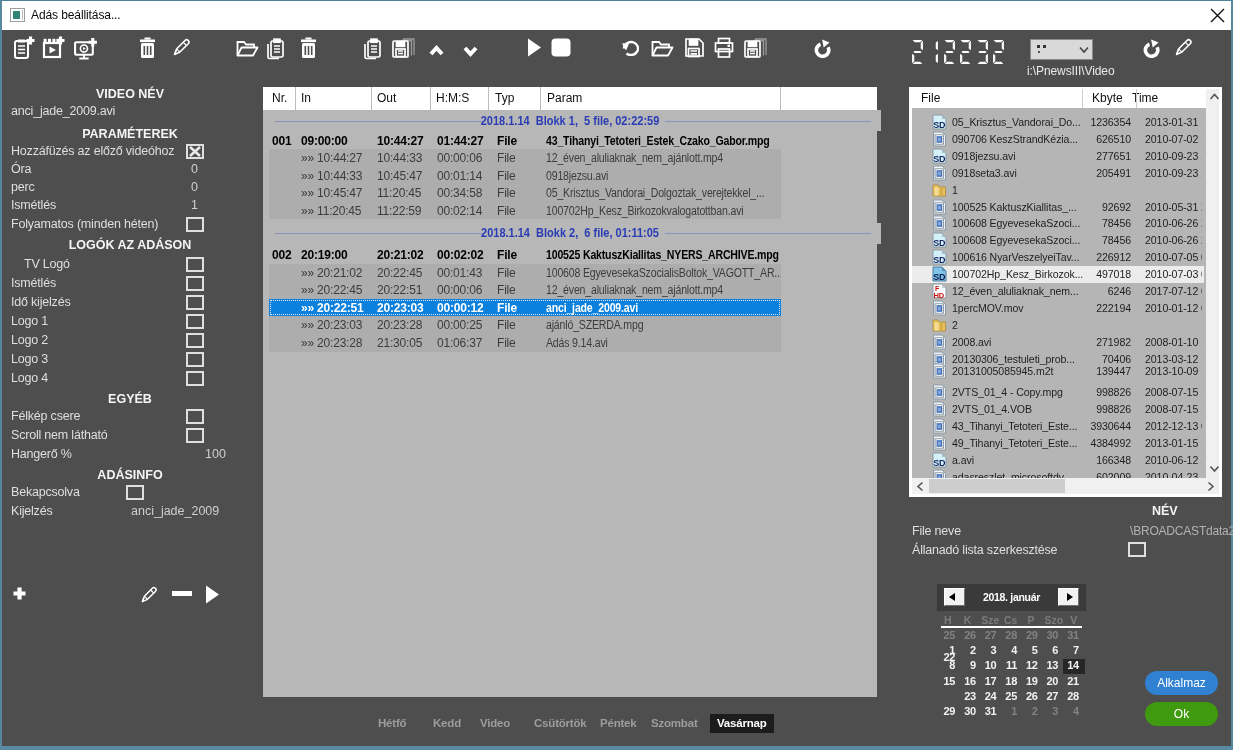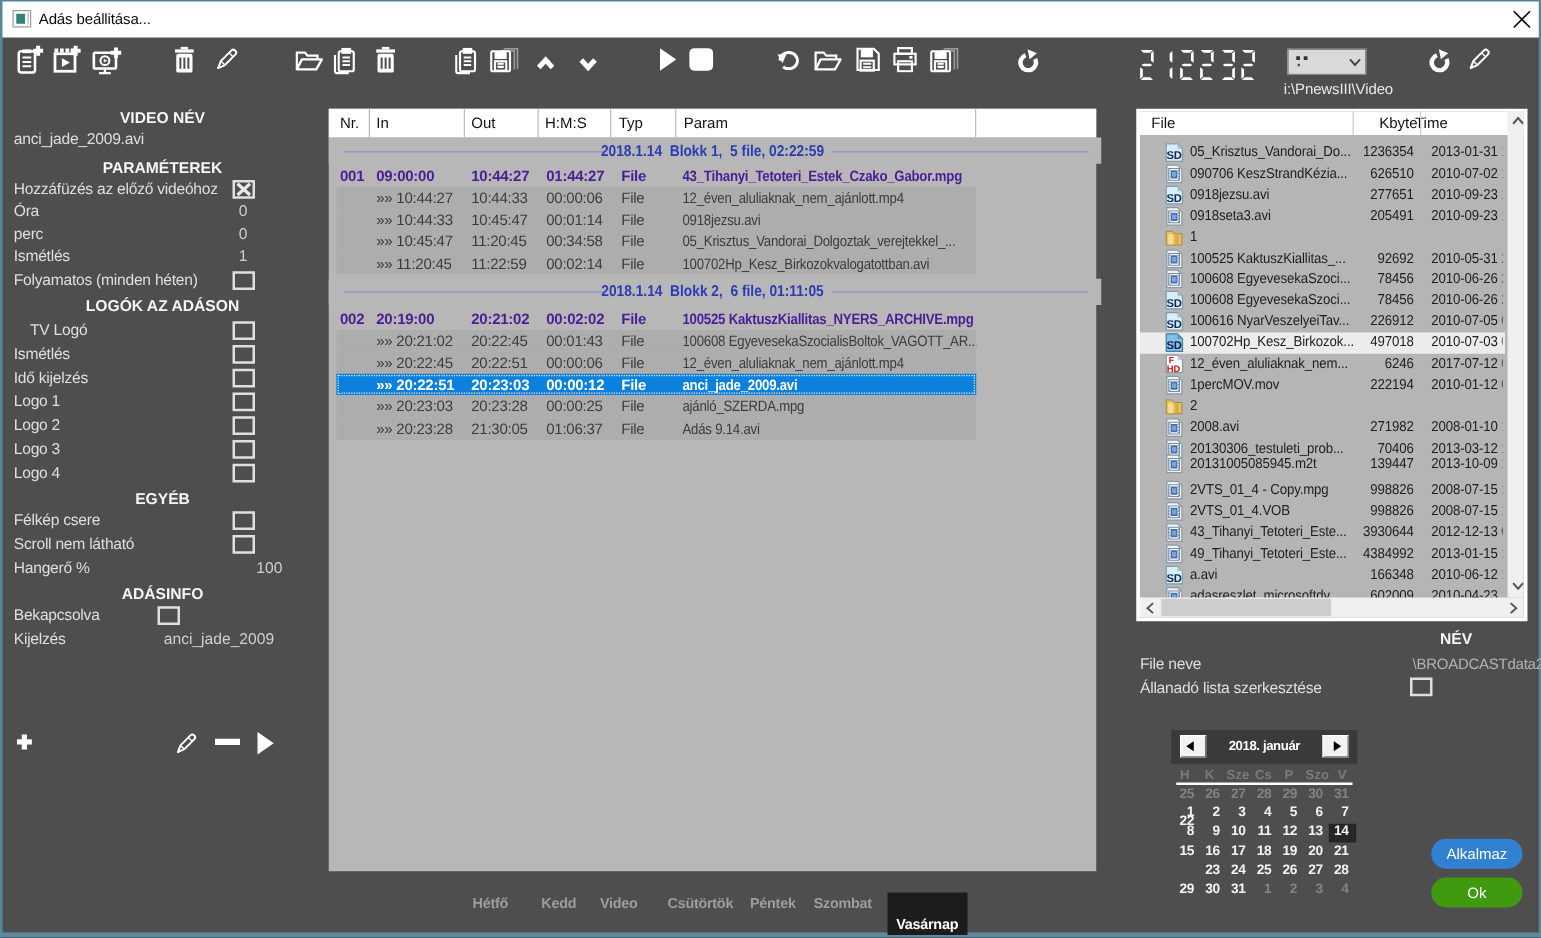--- a/index.html
+++ b/index.html
@@ -21,21 +21,21 @@
 .cb { width:18px; height:15px; border:2px solid #dfdfdf; position:absolute; }
 
 #table { left:263px; top:87px; width:614px; height:610px; background:#b7b7b7; }
 #thead { position:absolute; left:0; top:0; width:614px; height:23px; background:#ffffff; }
 .thl { position:absolute; top:0; width:1px; height:23px; background:#bdbdbd; }
 .thx { position:absolute; top:4px; font-size:12px; color:#111; line-height:15px; }
 .trow { position:absolute; left:6px; width:512px; height:17.6px; font-size:12px; letter-spacing:-0.2px; color:#3c3c3c; overflow:hidden; }
 .trow.alt { background:#adadad; }
 .trow span { position:absolute; top:2px; line-height:14px; white-space:nowrap; }
 .trow span.par { transform:scaleX(0.88); transform-origin:0 50%; }
-.trow.main { font-weight:bold; color:#4c1d95; }
+.trow.main { font-weight:bold; color:#000000; }
 .blkhead { position:absolute; width:614px; height:20px; text-align:center; color:#2a3cb4; font-size:12.5px; font-weight:bold; line-height:20px; transform:scaleX(0.88); }
 .blkline { position:absolute; height:1px; background:#8b92c4; }
 #selrow { background:#0b80dc; color:#ffffff; font-weight:bold; outline:1px dotted #e8e8e8; outline-offset:-2px; }
 
 #flist { left:909px; top:87px; width:313px; height:410px; background:#ffffff; }
 #flist-in { position:absolute; left:3px; top:2px; width:307px; height:405px; background:#b5b5b5; overflow:hidden; }
 #fhead { position:absolute; left:0; top:0; width:307px; height:19px; background:#ffffff; }
 .fhl { position:absolute; top:0; width:1px; height:19px; background:#cccccc; }
 .frow { position:absolute; left:0; width:292px; height:16.9px; font-size:11.5px; letter-spacing:-0.1px; color:#1e1e1e; }
 .frow .nm { position:absolute; left:40px; top:1px; line-height:15px; white-space:nowrap; transform:scaleX(0.92); transform-origin:0 50%; }
@@ -55,21 +55,21 @@
 #wdline { left:941px; top:626px; width:141px; height:2px; background:#ffffff; }
 .day { position:absolute; width:24px; text-align:right; font-size:11px; font-weight:bold; letter-spacing:-0.3px; line-height:13px; color:#f2f2f2; }
 .day.dim { color:#828282; }
 #day14box { left:1063px; top:658.5px; width:21.5px; height:15px; background:#262626; }
 
 .pill { position:absolute; left:1145px; width:73px; height:24px; border-radius:12px; text-align:center; color:#fff; font-size:12px; line-height:24px; }
 #btn-apply { top:671px; background:#3181d2; }
 #btn-ok { top:702px; background:#3f9a10; }
 
 .dow { position:absolute; top:714px; height:19px; color:#9d9d9d; font-size:11.5px; font-weight:bold; letter-spacing:-0.2px; line-height:19px; }
-#dow-sun { background:#1c1c1c; color:#ffffff; padding:17px 7px; }
+#dow-sun { background:#1c1c1c; color:#ffffff; padding:0 7px; }
 
 .icon { position:absolute; }
 </style>
 </head>
 <body>
 <div class="abs" id="titlebar"></div>
 <div class="abs" id="title-icon">
     <div id="title-icon-in"></div>
     <div id="title-icon-ln"></div>
   </div>
@@ -424,21 +424,21 @@
         <span style="left:228px">File</span>
         <span class="par" style="left:277px">Adás 9.14.avi</span>
       </div>
 </div>
 </div>
 
 <div class="abs" id="flist">
  <div id="flist-in">
   <div id="fhead">
     <div class="thx" style="left:9px;top:2px">File</div>
-    <div class="thx" style="left:180px;top:2px;width:42px;text-align:right">Kbyte</div>
+    <div class="thx" style="left:180px;top:2px;width:42px;">Kbyte</div>
     <div class="thx" style="left:220px;top:2px">Time</div>
     <div class="fhl" style="left:170px"></div>
     <div class="fhl" style="left:224px"></div>
   </div>
   <div id="frows">
 <div class="frow" style="top:25px">
           <svg class="fico" viewBox="0 0 15 16">
             <path d="M1 1 h9 l4 4 v10 h-13 z" fill="#d4f0f8" stroke="#8a9aa5" stroke-width="1"></path>
             <path d="M10 1 l4 4 h-4 z" fill="#aebec6"></path>
             <text x="1.2" y="13.5" font-size="9" font-weight="bold" fill="#16255f" font-family="Liberation Sans">SD</text>

